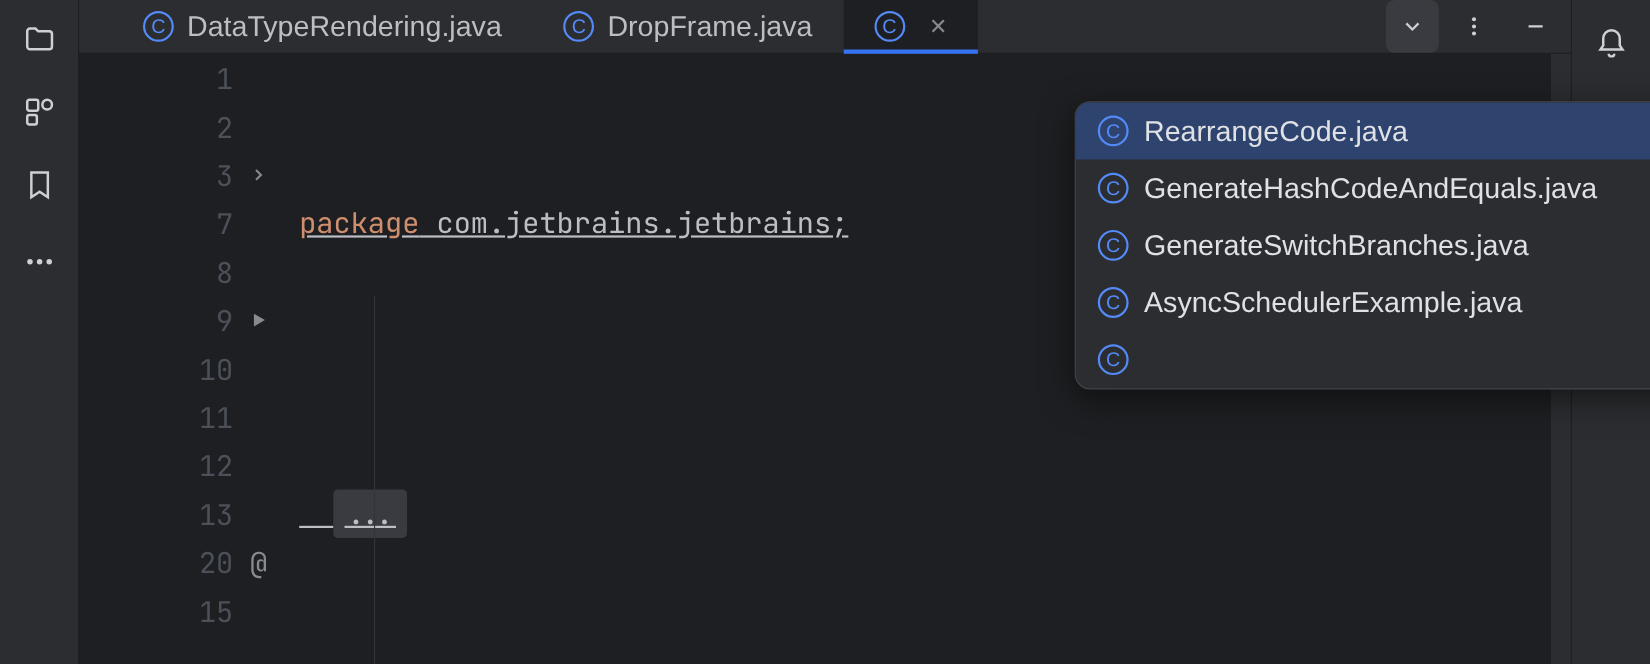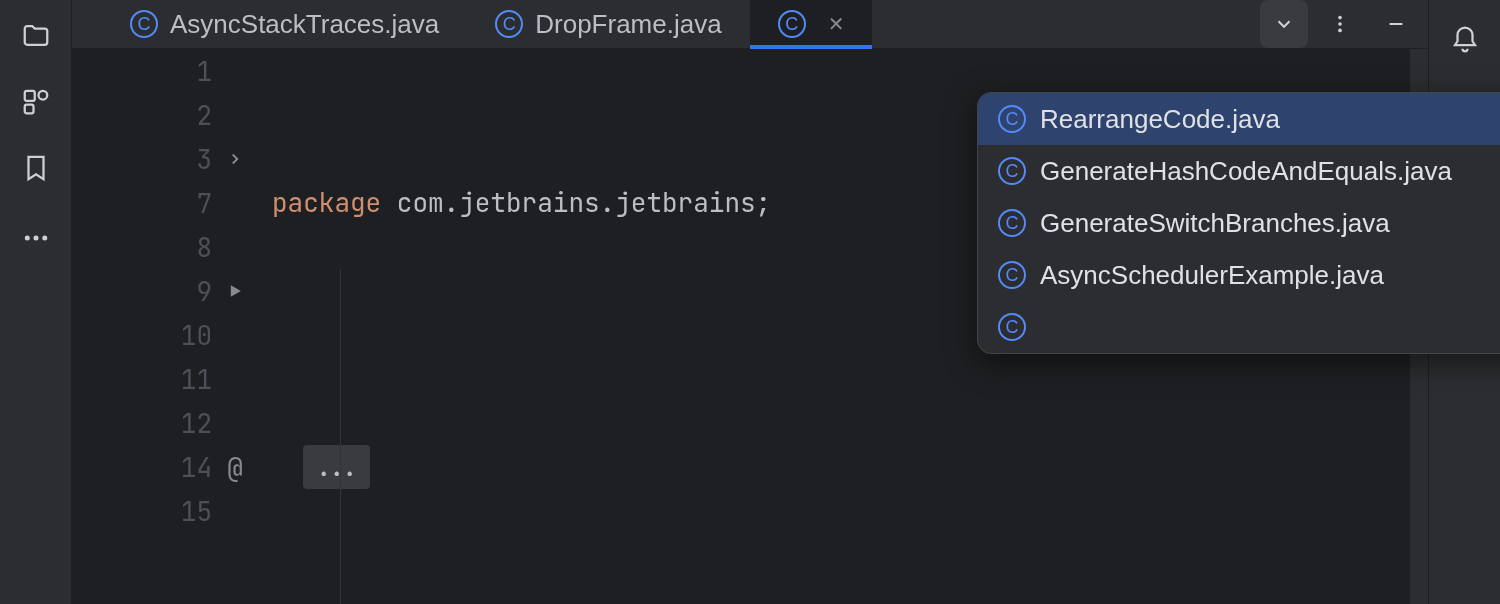--- a/index.html
+++ b/index.html
@@ -135,21 +135,21 @@
   .gline .mark { width: 46px; display:flex; justify-content:center; align-items:center; color:#868a91; }
   .code {
     flex: 1;
     font-family: "JetBrains Mono", Menlo, Consolas, monospace;
     font-size: 26px;
     line-height: 44px;
     padding-top: 0;
     white-space: pre;
     position: relative;
   }
-  .cline { height: 44px; display:flex; align-items:center; }
+  .cline { height: 44px; display:flex; align-items:center;text-decoration:underline; }
   .kw { color: #cf8e6d; }
   .ident { color: #bcbec4; }
   .fold-box {
     display: inline-block;
     background: #393b40;
     padding: 0 10px;
     border-radius: 4px;
     color: #bcbec4;
   }
   .guide {
@@ -222,21 +222,21 @@
           <circle cx="12" cy="12" r="2"></circle>
           <circle cx="19" cy="12" r="2"></circle>
         </svg>
     </div>
   </div>
 
   <div class="main">
     <div class="tab-bar">
       <div class="tab">
         <span class="file-icon">C</span>
-        <span>AsyncStackTraces.java</span>
+        <span>DataTypeRendering.java</span>
       </div>
       <div class="tab">
         <span class="file-icon">C</span>
         <span>DropFrame.java</span>
       </div>
       <div class="tab active">
         <span class="file-icon">C</span>
         <span class="close">✕</span>
       </div>
       <div class="tab-actions">
@@ -300,21 +300,25 @@
           </div>
         <div class="gline">
             <span class="ln">11</span>
             <span class="mark"></span>
           </div>
         <div class="gline">
             <span class="ln">12</span>
             <span class="mark"></span>
           </div>
         <div class="gline">
-            <span class="ln">14</span>
+            <span class="ln">13</span>
+            <span class="mark"></span>
+          </div>
+        <div class="gline">
+            <span class="ln">20</span>
             <span class="mark">@</span>
           </div>
         <div class="gline">
             <span class="ln">15</span>
             <span class="mark"></span>
           </div>
       </div>
 
       <div class="code">
         <div class="guide" style="left:68px; top:220px;"></div>

